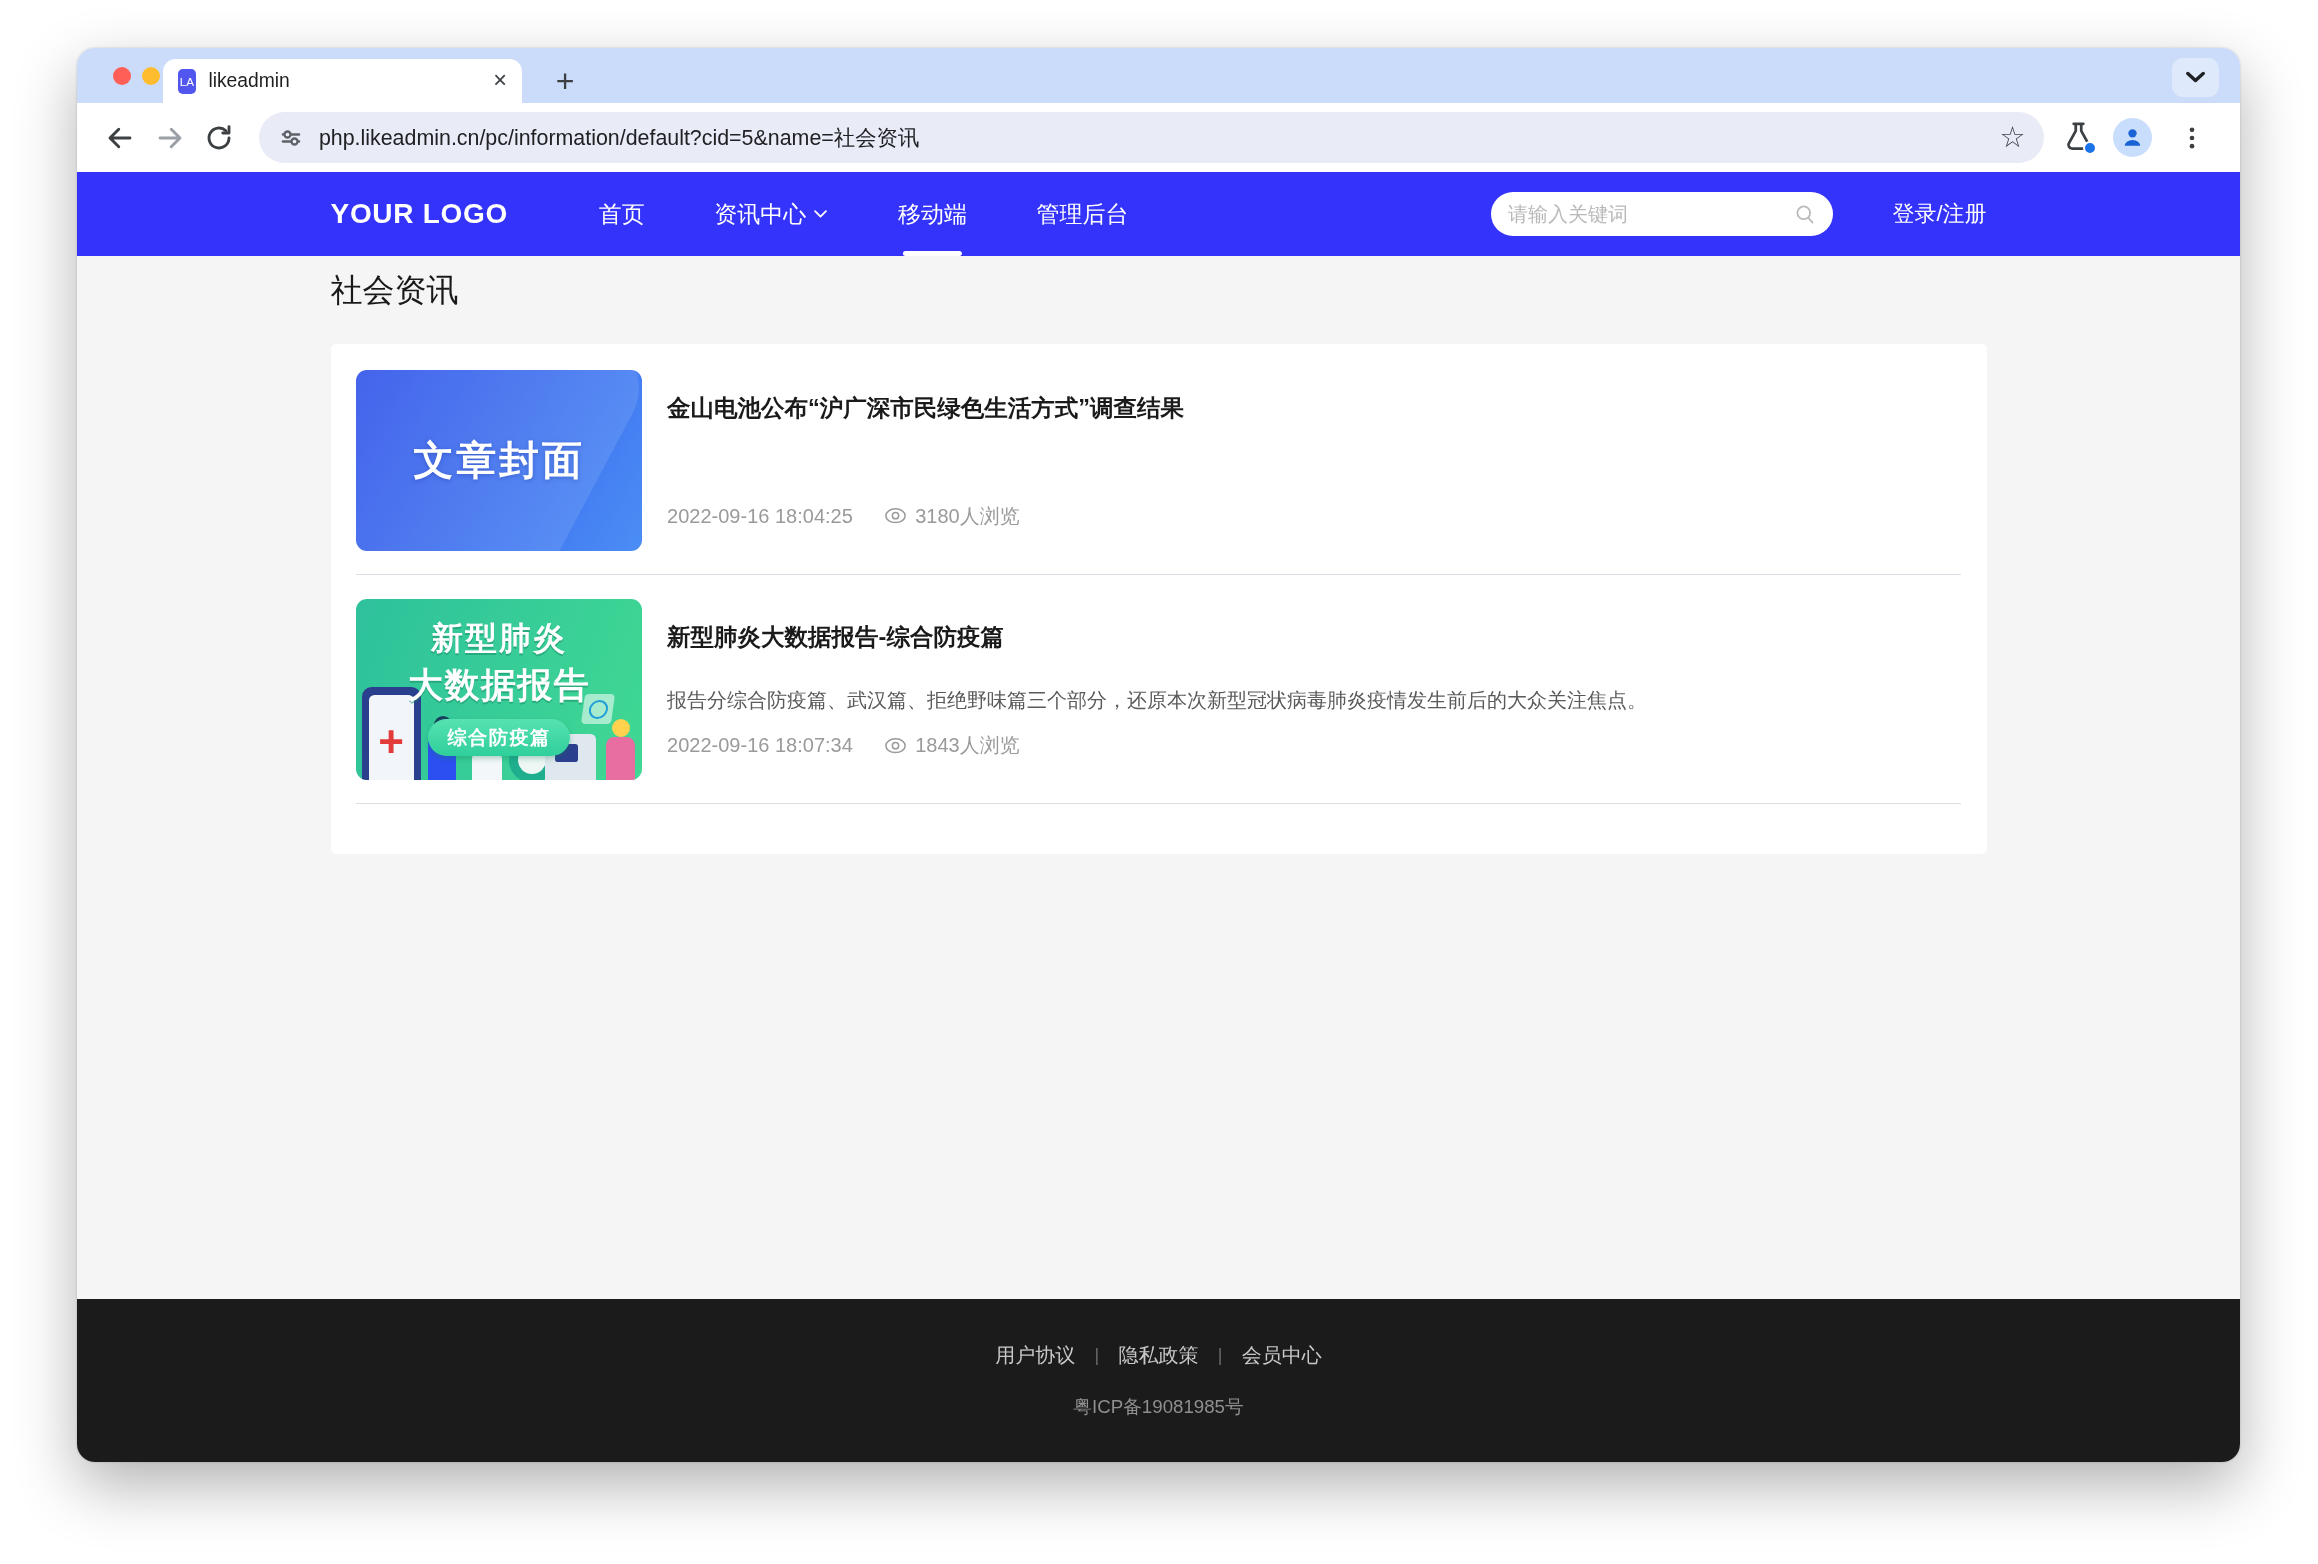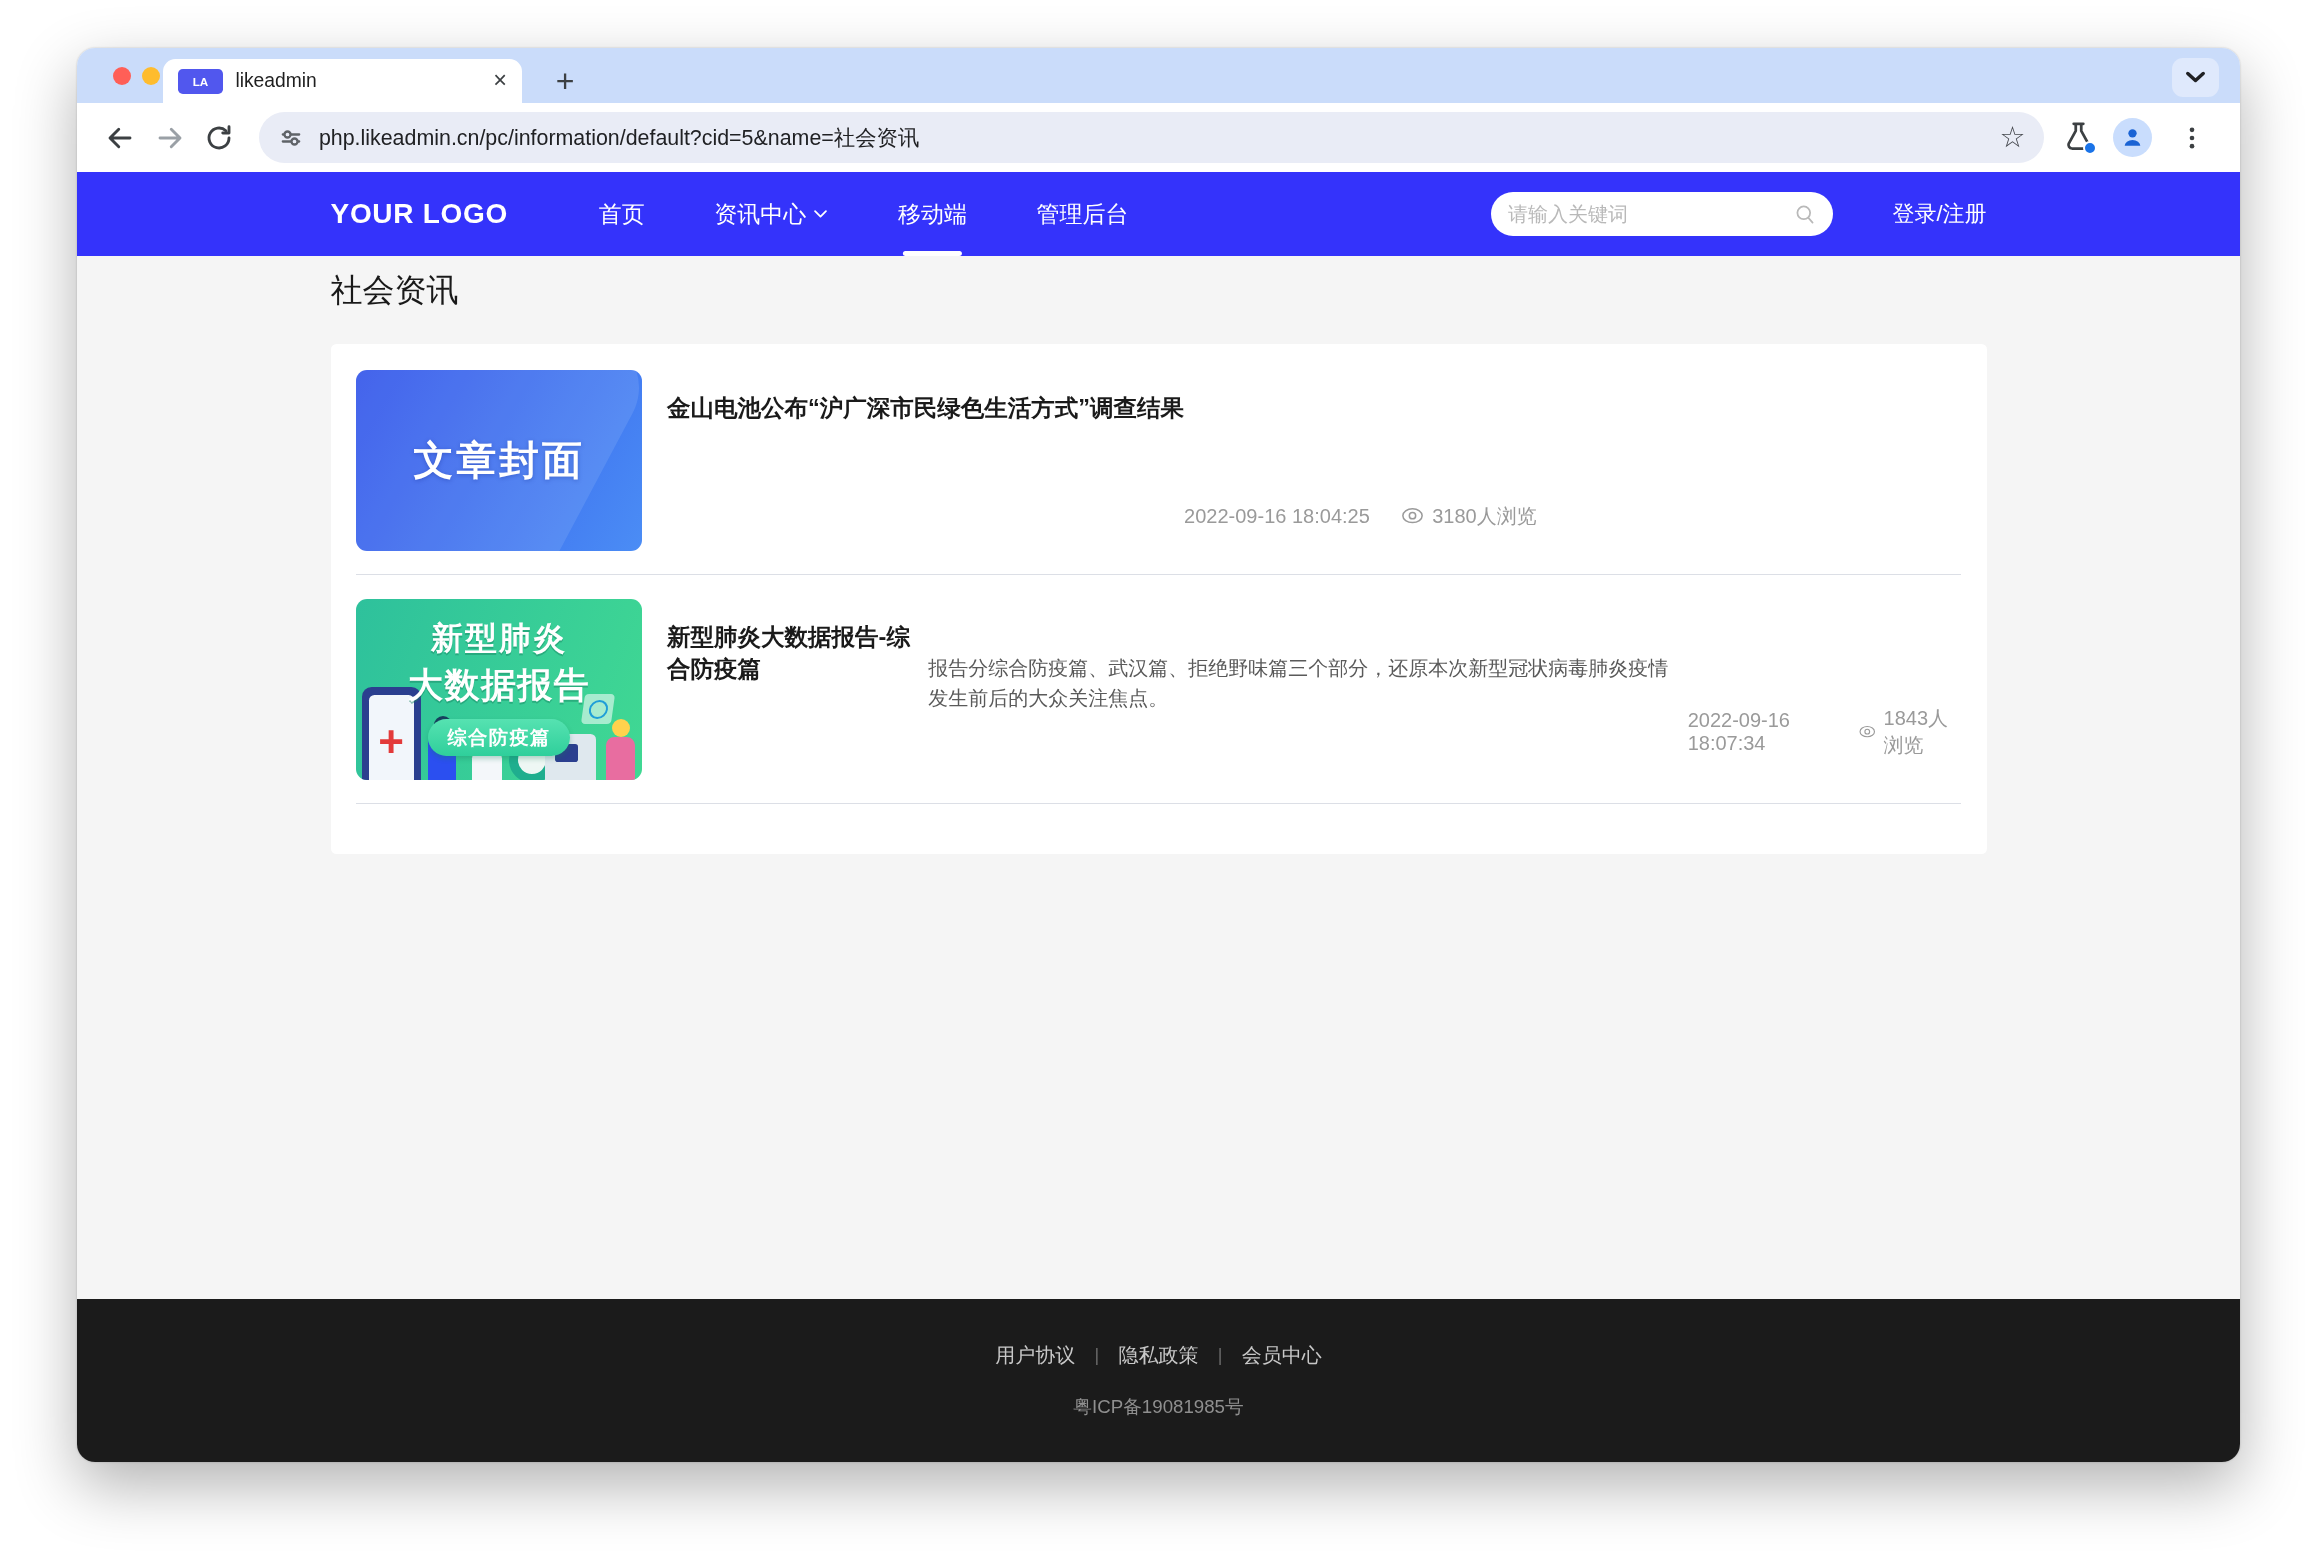--- a/index.html
+++ b/index.html
@@ -14,22 +14,22 @@
   
   .tabstrip { position:relative; height:55px; background:#cadcfa; flex:0 0 auto; }
   .traffic { position:absolute; top:19.3px; left:36px; display:flex; gap:11px; }
   .traffic span { width:18px; height:18px; border-radius:50%; display:block; }
   .t-red{background:#ff5f57;} .t-yellow{background:#febc2e;} .t-green{background:#28c840;}
   .tab {
     position:absolute; left:86px; top:11px; width:359px; height:44px;
     background:#fff; border-radius:12.4px 12.4px 0 0; display:flex; align-items:center;
     padding:0 15px; gap:12.4px;
   }
-  .favicon { width:45px; height:25px; border-radius:4.8px; background:#5157ee; color:#fff;
-    font-size:11.7px; font-weight:bold; display:flex; align-items:center; justify-content:center; }
+  .favicon { width:18px; height:25px; border-radius:4.8px; background:#5157ee; color:#fff;
+    font-size:11.7px; font-weight:normal; display:flex; align-items:center; justify-content:center; }
   .tab-title { font-size:19.3px; color:#1f1f1f; flex:1; }
   .tab-close { font-size:23.5px; color:#3c4043; line-height:1; cursor:default; }
   .newtab { position:absolute; left:470px; top:15px; width:36px; height:36px; border-radius:8.3px;
     display:flex; align-items:center; justify-content:center; font-size:32px; color:#3c4043; font-weight:300;}
   .tabsearch { position:absolute; right:21px; top:9.7px; width:47px; height:39px; border-radius:11px;
     background:#dfe9fc; display:flex; align-items:center; justify-content:center; }
   
   .toolbar { height:69px; background:#fff; display:flex; align-items:center; padding:0 21px; gap:5.5px; flex:0 0 auto;}
   .nav-btn { width:44px; height:44px; display:flex; align-items:center; justify-content:center; border-radius:50%; }
   .addressbar {
@@ -68,21 +68,21 @@
   .article { display:flex; gap:25px; }
   .article + .divider { margin-top:23px; }
   .divider { height:1.4px; background:#dcdfe6; margin-bottom:24px; }
   .thumb { width:286px; height:181px; border-radius:11px; flex:0 0 auto; position:relative; overflow:hidden; }
   .thumb-blue { background:linear-gradient(120deg,#2f52e9 0%,#4b8df5 100%);
     display:flex; align-items:center; justify-content:center; }
   .thumb-blue::before { content:""; position:absolute; left:-40%; top:-60%; width:120%; height:220%;
     background:rgba(255,255,255,.10); transform:rotate(28deg); border-radius:55px; }
   .thumb-blue .cover-text { position:relative; color:#fff; font-size:40px; font-weight:bold; letter-spacing:2.8px;
     text-shadow:0 1.4px 4.1px rgba(20,40,140,.35); }
-  .info { flex:1; display:flex; flex-direction:row; padding-top:22px; }
+  .info { flex:1; display:flex; flex-direction:column; padding-top:22px; }
   .a-title { font-size:23.5px; font-weight:bold; color:#1a1a1a; }
   .a-desc { font-size:20px; color:#5a5a5a; margin-top:32px; line-height:1.5; }
   .a-meta { display:flex; align-items:center; gap:12.4px; margin-top:auto; padding-bottom:21px;
     font-size:20px; color:#9a9a9a; }
   .a-meta .views { display:flex; align-items:center; gap:7px; margin-left:18px; }
   
   .thumb-green { background:linear-gradient(110deg,#2ec19c 0%,#40d893 100%);
     display:flex; flex-direction:column; align-items:center; }
   .g-line { position:relative; color:#fff; font-weight:900; text-shadow:0 2.1px 0 rgba(22,130,96,.45); z-index:2;}
   .g-line1 { font-size:32px; margin-top:18px; letter-spacing:2.1px;}

